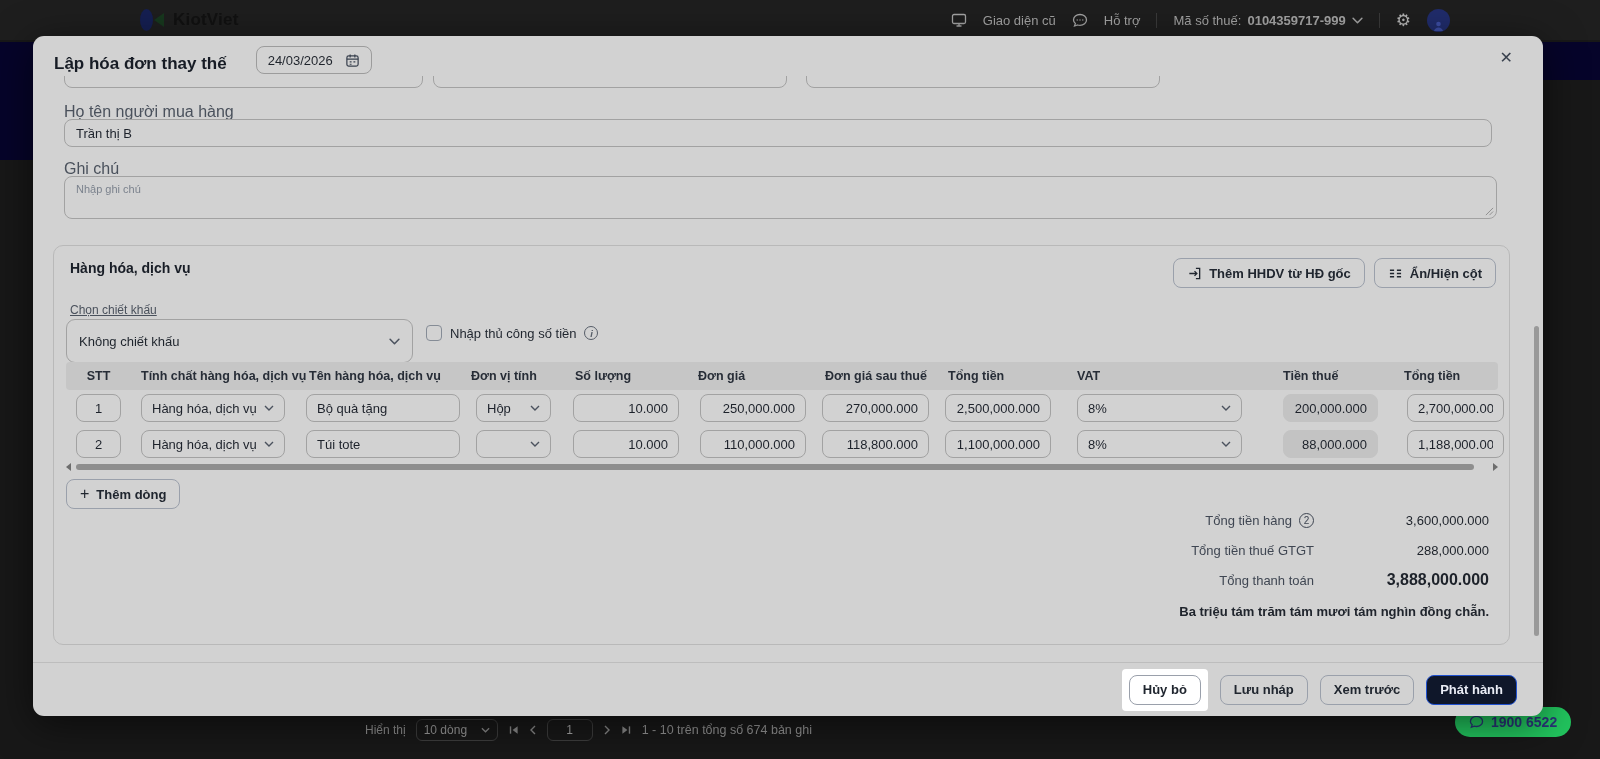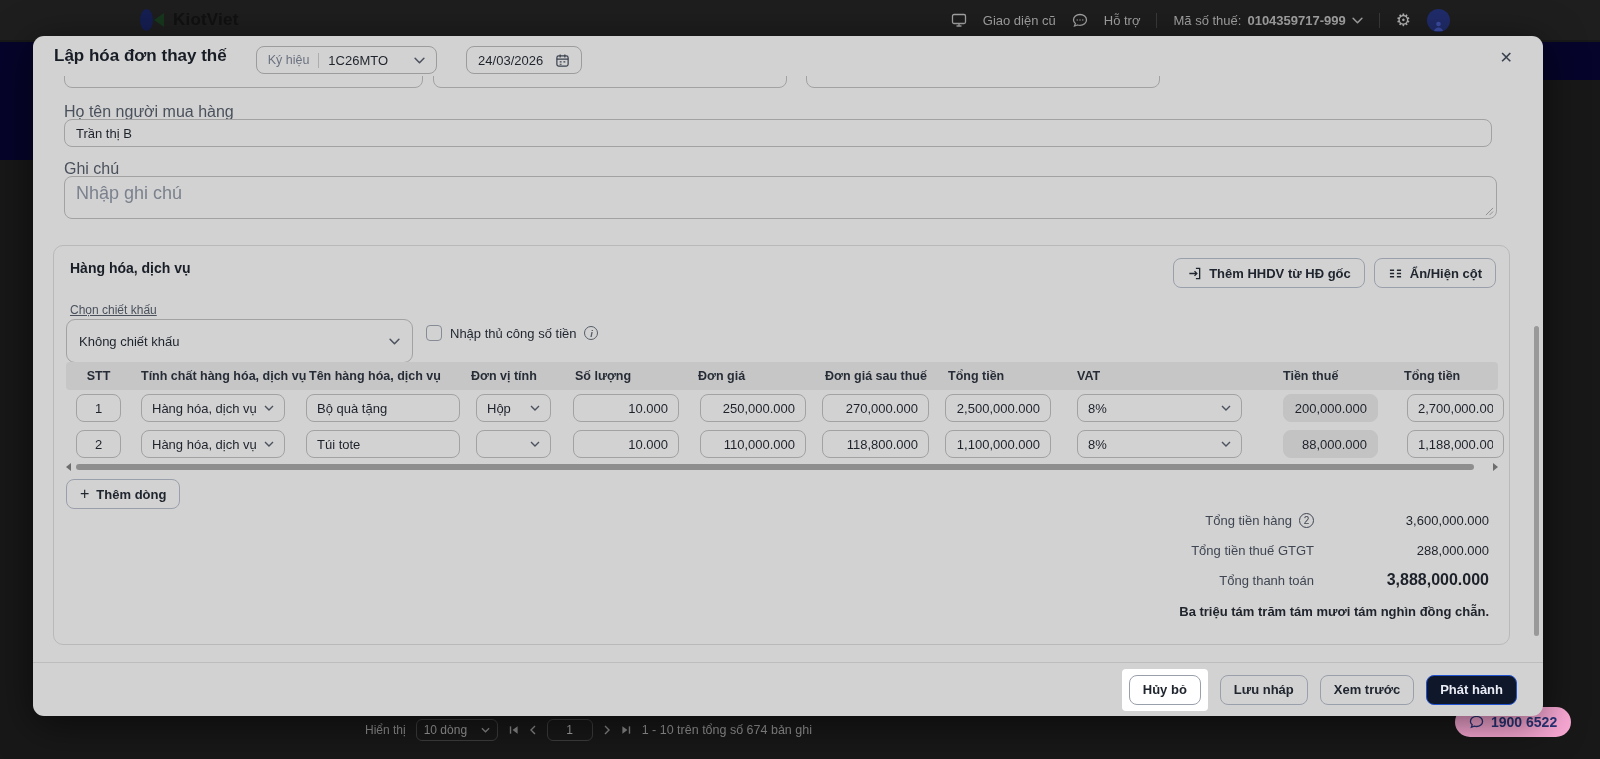--- a/index.html
+++ b/index.html
@@ -24,40 +24,40 @@
   .avatar { width:23px; height:23px; border-radius:50%; background:#202c6b; display:flex; align-items:flex-end; justify-content:center; overflow:hidden; color:#3c4da3; cursor:pointer; }
   .navy-band { position:absolute; left:0; top:42px; width:1600px; height:38px; background:#06042a; z-index:1; }
   .navy-left { position:absolute; left:0; top:80px; width:33px; height:80px; background:#06042a; z-index:1; }
 
   .pagination { position:absolute; left:365px; top:719px; height:22px; display:flex; align-items:center; gap:10px; z-index:1; color:#8f8f8f; font-size:12px; }
   .pg-select { width:82px; height:22px; border:1px solid #3d3d3d; border-radius:6px; display:flex; align-items:center; justify-content:space-between; padding:0 7px; color:#9a9a9a; }
   .pg-box { width:46px; height:22px; border:1px solid #3d3d3d; border-radius:6px; display:flex; align-items:center; justify-content:center; color:#a5a5a5; }
   .pg-ic { display:flex; align-items:center; color:#8a8a8a; cursor:pointer; }
   .pg-summary { white-space:nowrap; color:#949494; font-size:12.5px; }
 
-  .hotline { position:absolute; left:1455px; top:707px; height:30px; padding:0 14px; background:#f9a8d4; border-radius:16px; display:flex; align-items:center; gap:7px; color:#2a3578; font-size:14px; font-weight:bold; z-index:1; }
+  .hotline { position:absolute; left:1455px; top:707px; height:30px; padding:0 14px; background:#22c55e; border-radius:16px; display:flex; align-items:center; gap:7px; color:#2a3578; font-size:14px; font-weight:bold; z-index:1; }
 
   
   .modal { position:absolute; left:33px; top:36px; width:1510px; height:680px; background:#d2d2d2; border-radius:11px; box-shadow:0 8px 40px rgba(0,0,0,.55); z-index:5; }
-  .m-header { position:absolute; left:0; top:10px; width:100%; height:28px; display:flex; align-items:flex-start; padding-left:21px; gap:29px; }
+  .m-header { position:absolute; left:0; top:10px; width:100%; height:28px; display:flex; align-items:flex-end; padding-left:21px; gap:29px; }
   .m-title { font-size:17px; font-weight:bold; color:#171c25; white-space:nowrap; }
   .ctrl { height:28px; border:1px solid #9c9c9c; border-radius:8px; display:flex; align-items:center; padding:0 11px; font-size:13px; color:#1f242c; background:transparent; cursor:pointer; }
   .ctrl .lbl { color:#6b7280; font-size:12.5px; }
   .vdiv { width:1px; height:15px; background:#adadad; margin:0 9px; }
   .ctrl .chev { margin-left:26px; color:#4b525e; }
   .ctrl-date .cal { margin-left:12px; color:#39414e; }
   .m-close { position:absolute; right:30px; top:14px; font-size:16px; color:#39414e; cursor:pointer; line-height:1; }
 
   .m-body { position:absolute; left:0; top:40px; right:0; bottom:54px; overflow:hidden; }
 
   .cut-input { position:absolute; top:-16px; height:28px; border:1px solid #a2a2a2; border-radius:8px; }
   .fld-label { position:absolute; font-size:16px; color:#4a515c; white-space:nowrap; }
   .t-input { position:absolute; height:28px; border:1px solid #a2a2a2; border-radius:8px; background:transparent; font-family:inherit; font-size:13px; color:#1d222b; padding:0 11px; outline:none; }
   .note-wrap { position:absolute; left:31px; top:100px; width:1433px; height:43px; }
-  .note-area { width:100%; height:100%; border:1px solid #a2a2a2; border-radius:8px; background:transparent; font-family:inherit; font-size:18px; color:#1d222b; padding:6px 11px; resize:none; outline:none; }
+  .note-area { width:100%; height:100%; border:1px solid #a2a2a2; border-radius:8px; background:transparent; font-family:inherit; font-size:11px; color:#1d222b; padding:6px 11px; resize:none; outline:none; }
   .note-area::placeholder { color:#7b828d; }
   .grip { position:absolute; right:3px; bottom:3px; }
 
   .sec { position:absolute; left:20px; top:169px; width:1457px; height:400px; border:1px solid #b9b9b9; border-radius:10px; }
   .sec-title { position:absolute; left:16px; top:14px; font-size:14px; font-weight:bold; color:#181d26; }
   .sec-actions { position:absolute; right:13px; top:12px; display:flex; gap:9px; }
   .btn { height:30px; border:1px solid #9aa0ab; border-radius:8px; background:transparent; display:inline-flex; align-items:center; gap:7px; padding:0 13px; font-family:inherit; font-size:13px; font-weight:bold; color:#20262f; cursor:pointer; white-space:nowrap; }
   .disc-label { position:absolute; left:16px; top:57px; font-size:12px; color:#4a515c;text-decoration:underline; }
   .disc-select { position:absolute; left:12px; top:73px; width:347px; height:44px; border:1px solid #a2a2a2; border-radius:9px; display:flex; align-items:center; justify-content:space-between; padding:0 12px; font-size:13px; color:#1e242c; cursor:pointer; }
   .manual { position:absolute; left:372px; top:79px; display:flex; align-items:center; gap:8px; font-size:13px; color:#1f252e; }
@@ -209,30 +209,20 @@
           <path d="M8 1.5c3.6 0 6.5 2.4 6.5 5.4S11.6 12.3 8 12.3c-.8 0-1.6-.1-2.3-.3L2.5 13l.9-2.6C2.2 9.4 1.5 8.2 1.5 6.9 1.5 3.9 4.4 1.5 8 1.5z"></path>
         </svg>
     </span>
     <span>1900 6522</span>
   </div>
 
   <div class="modal">
 
     <div class="m-header">
       <span class="m-title">Lập hóa đơn thay thế</span>
-      <span class="ctrl">
-        <span class="lbl">Ký hiệu</span>
-        <span class="vdiv"></span>
-        <span>1C26MTO</span>
-        <span class="chev">
-          <svg width="11" height="7" viewBox="0 0 10 6">
-              <path d="M1 1l4 4 4-4" fill="none" stroke="currentColor" stroke-width="1.4" stroke-linecap="round" stroke-linejoin="round"></path>
-            </svg>
-        </span>
-      </span>
       <span class="ctrl ctrl-date">
         <span>24/03/2026</span>
         <span class="cal">
           <svg width="15" height="15" viewBox="0 0 16 16" fill="none" stroke="currentColor" stroke-width="1.3">
               <rect x="2" y="3" width="12" height="11" rx="2"></rect>
               <path d="M2 6.5h12M5.5 1.5v3.2M10.5 1.5v3.2M5 9.5h2M9 9.5h2M5 12h2"></path>
             </svg>
         </span>
       </span>
     </div>

